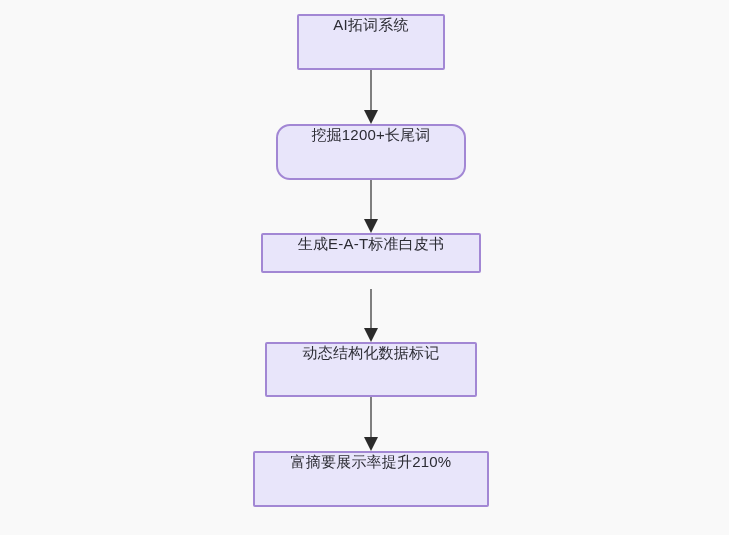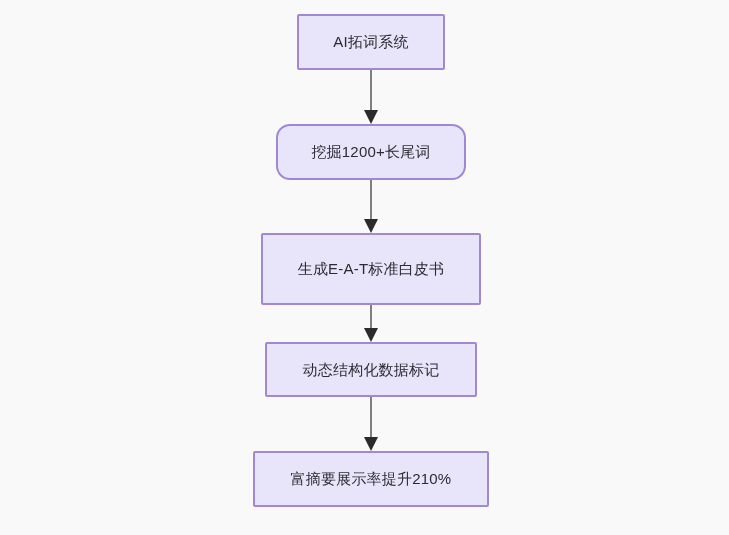--- a/index.html
+++ b/index.html
@@ -19,21 +19,21 @@
     height: 535px;
     background: #f9f9f9;
   }
   .node {
     position: absolute;
     box-sizing: border-box;
     background: #e8e5fa;
     border: 2px solid #a287d4;
     border-radius: 2px;
     display: flex;
-    align-items: center;
+    align-items: flex-start;
     justify-content: center;
     z-index: 2;
   }
   .node-label {
     font-size: 15px;
     line-height: 1.2;
     color: #2b2b33;
     white-space: nowrap;
     letter-spacing: 0.2px;
     text-align: center;
@@ -82,21 +82,21 @@
   </svg>
 
   <div class="node" style="left:297px; top:14px; width:148px; height:56px;">
     <span class="node-label">AI拓词系统</span>
   </div>
 
   <div class="node" style="left:276px; top:124px; width:190px; height:56px;border-radius:14px;">
     <span class="node-label">挖掘1200+长尾词</span>
   </div>
 
-  <div class="node" style="left:261px; top:233px; width:220px; height:72px;">
+  <div class="node" style="left:261px; top:233px; width:220px; height:40px;">
     <span class="node-label">生成E-A-T标准白皮书</span>
   </div>
 
   <div class="node" style="left:265px; top:342px; width:212px; height:55px;font-family:Liberation Serif, serif;">
     <span class="node-label">动态结构化数据标记</span>
   </div>
 
   <div class="node" style="left:253px; top:451px; width:236px; height:56px;">
     <span class="node-label">富摘要展示率提升210%</span>
   </div>

